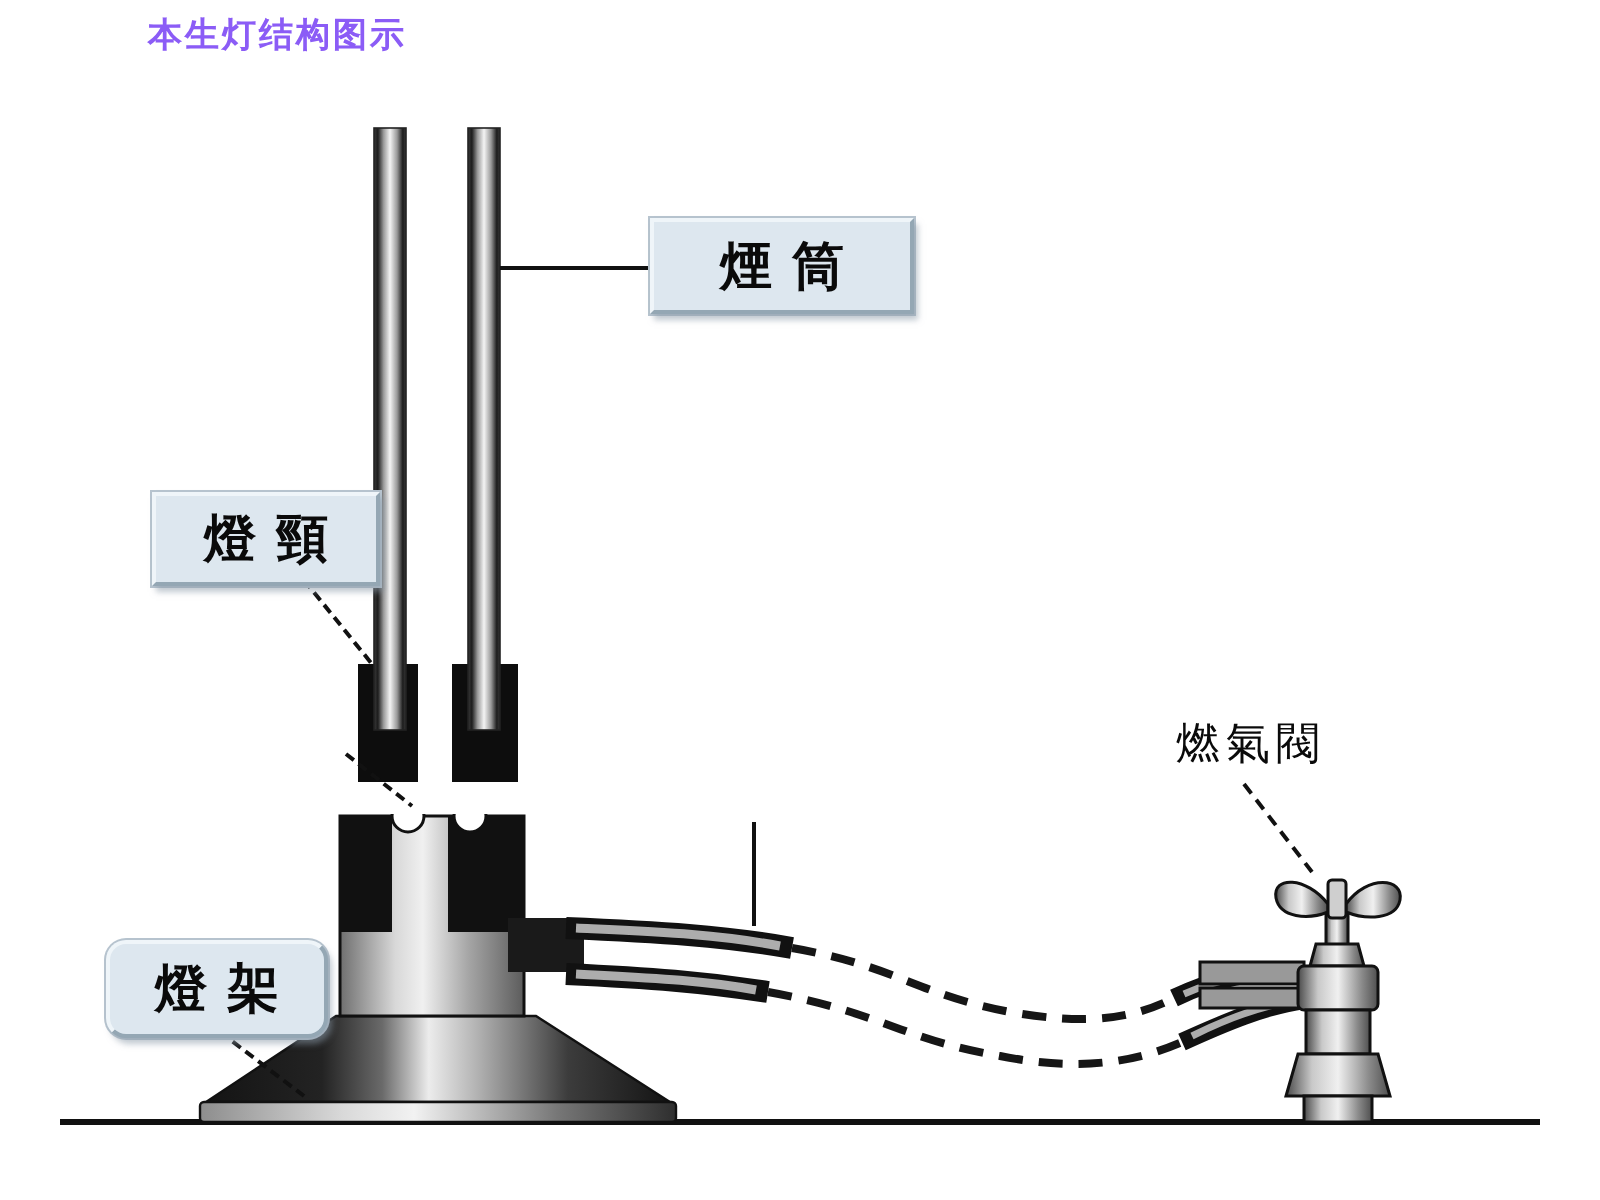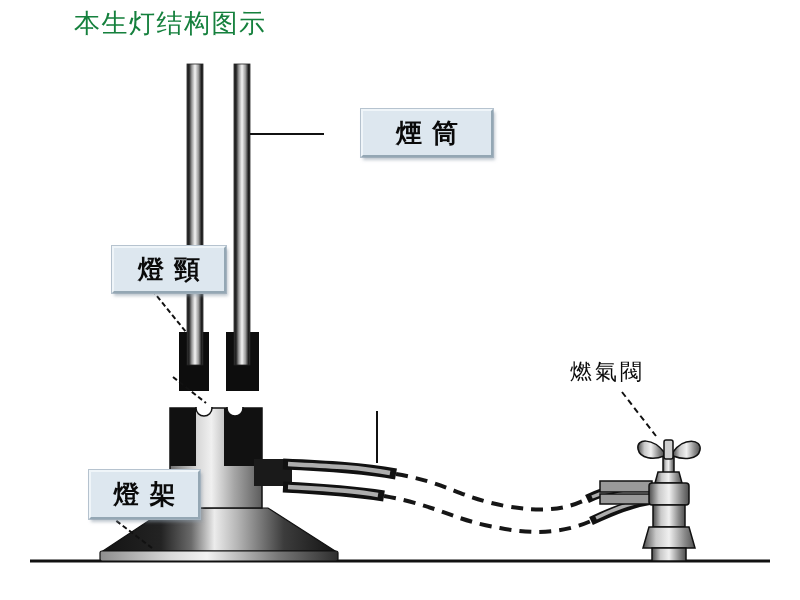--- a/index.html
+++ b/index.html
@@ -2,38 +2,38 @@
 <html><head>
 <meta charset="utf-8">
 <style>
   html,body{margin:0;padding:0;background:#e8e8e8;}
   #stage{
     position:relative;width:800px;height:600px;background:#ffffff;
     font-family:"Liberation Sans","DejaVu Sans",sans-serif;overflow:hidden;
   }
   #diagram-svg{position:absolute;left:0;top:0;width:800px;height:600px;}
   .page-title{
-    position:absolute;left:74px;top:6px;font-size:26px;font-weight:normal;
-    letter-spacing:1.5px;color:#15803d;white-space:nowrap;
+    position:absolute;left:74px;top:6px;font-size:17px;font-weight:bold;
+    letter-spacing:1.5px;color:#8b5cf6;white-space:nowrap;
   }
   .callout{
     position:absolute;display:flex;align-items:center;justify-content:center;
     background:#dde7ef;
     border:2px solid;border-color:#eff5f9 #94a7b4 #94a7b4 #eff5f9;
     box-shadow:2px 3px 3px rgba(140,155,170,.55),0 0 0 1px #b7c4cf;
-    font-weight:bold;color:#0a0a0a;font-size:26px;margin-left:36px;
+    font-weight:bold;color:#0a0a0a;font-size:26px;
   }
   .callout .txt{letter-spacing:10px;margin-right:-10px;white-space:nowrap;}
   .callout-barrel{left:325px;top:109px;width:128px;height:44px;}
   .callout-neck{left:76px;top:246px;width:110px;height:43px;font-family:Liberation Mono, monospace;}
   .callout-airhole{left:60px;top:346px;width:112px;height:42px;}
-  .callout-stand{left:53px;top:470px;width:107px;height:45px;}
+  .callout-stand{left:53px;top:470px;width:107px;height:45px;border-radius:10px;}
   .callout-tube{left:288px;top:368px;width:180px;height:42px;}
   .plain-label{
-    position:absolute;left:570px;top:357px;font-size:22px;color:#0a0a0a;
+    position:absolute;left:588px;top:357px;font-size:22px;color:#0a0a0a;
     letter-spacing:3px;white-space:nowrap;font-weight:500;
   }
 </style>
 </head>
 <body>
 
 <div id="stage">
 
   <svg id="diagram-svg" viewBox="0 0 800 600">
     <defs>

